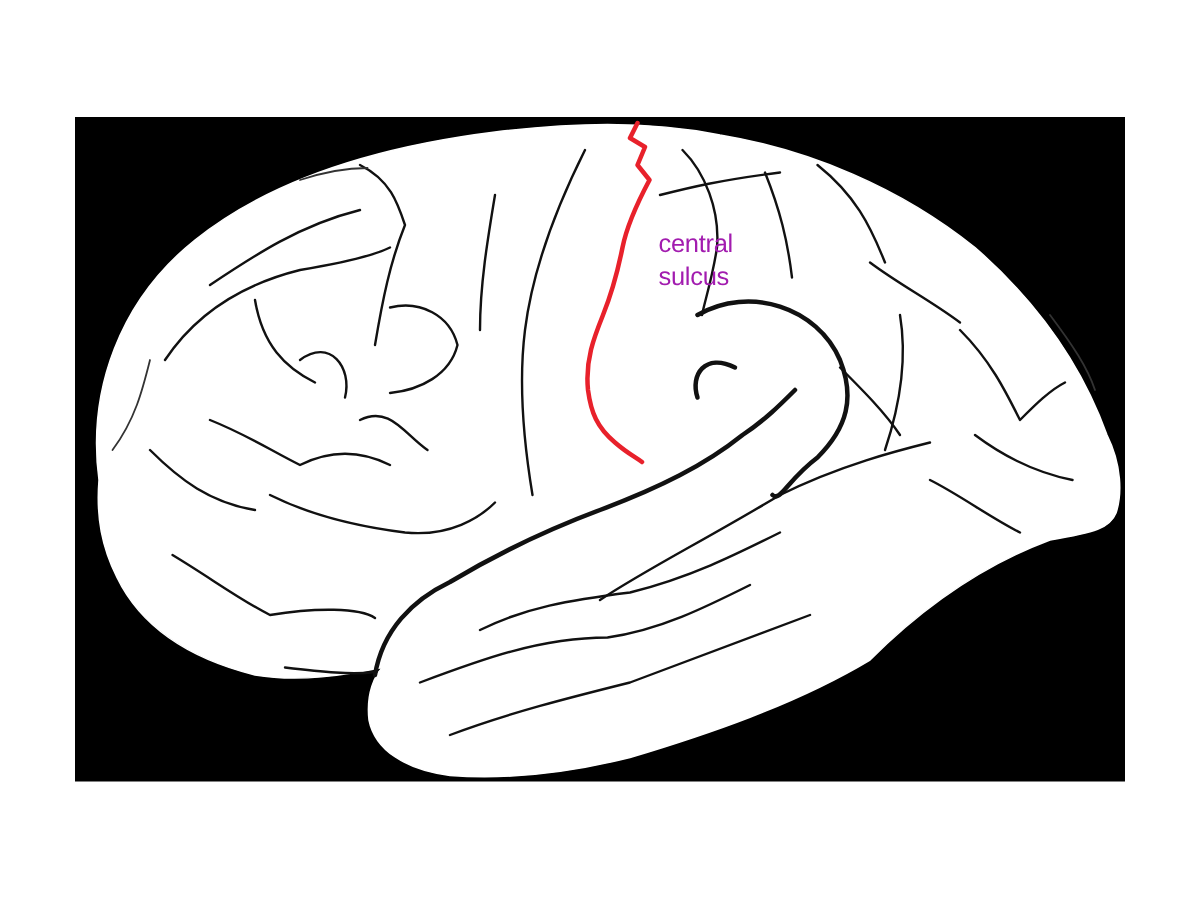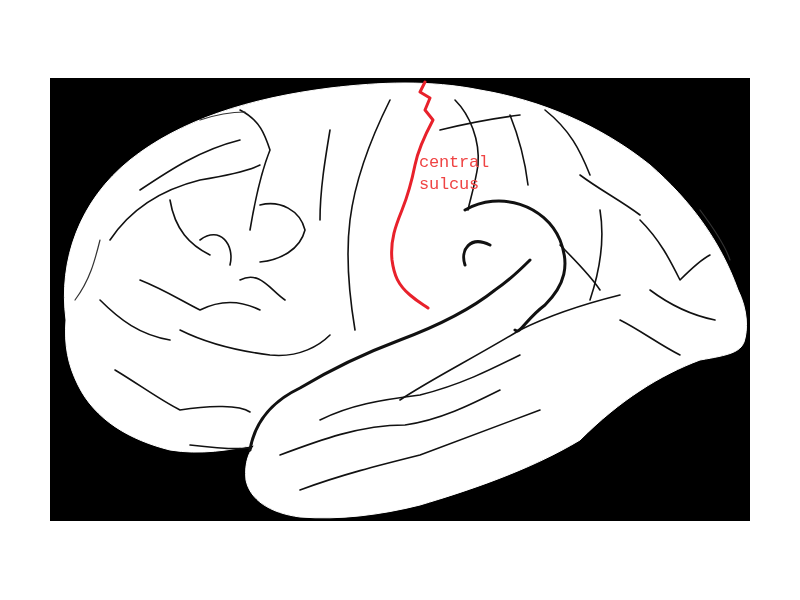--- a/index.html
+++ b/index.html
@@ -3,23 +3,23 @@
   <meta charset="utf-8">
   <style>
     html, body { margin: 0; padding: 0; background: #ffffff; }
     body { width: 800px; height: 600px; position: relative; overflow: hidden; }
     .frame {
       position: absolute; left: 50px; top: 78px; width: 700px; height: 443px;
       background: #000000;
     }
     svg.brain { position: absolute; left: 0; top: 0; width: 800px; height: 600px; }
     .label {
-      position: absolute; left: 419px; top: 152px;
-      font-family: Liberation Mono, monospace; font-size: 17px; line-height: 22px;
-      color: #ef4444; letter-spacing: -0.2px;
+      position: absolute; left: 439px; top: 152px;
+      font-family: Liberation Sans, sans-serif; font-size: 17px; line-height: 22px;
+      color: #a21caf; letter-spacing: -0.2px;
     }
     .sulcus { fill: none; stroke: #111; stroke-width: 1.6; stroke-linecap: round; stroke-linejoin: round; }
     .sulcus.thick { stroke-width: 3; }
     .sulcus.thin { stroke-width: 1.2; stroke: #333; }
   </style>
 </head>
 <body>
 
 <div class="frame"></div>
 

